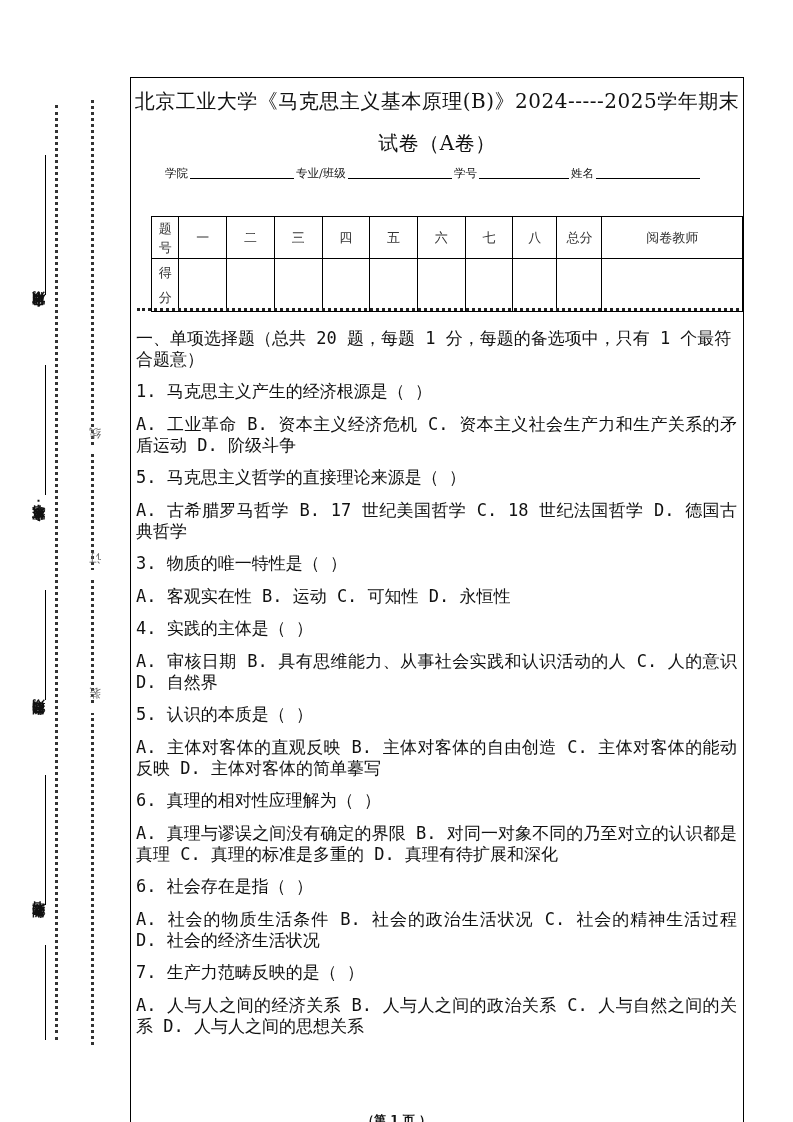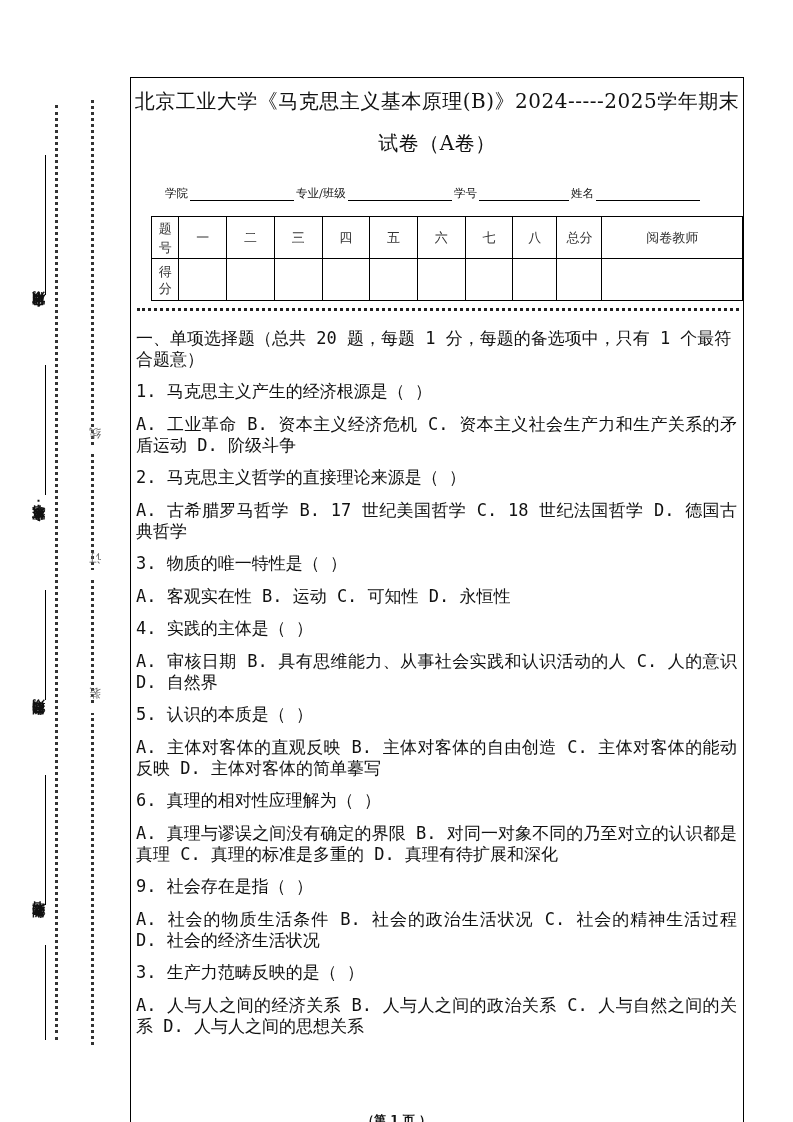--- a/index.html
+++ b/index.html
@@ -11,21 +11,21 @@
   .vlabel { position:absolute; writing-mode:vertical-rl; transform:rotate(180deg);
             font-family:"DejaVu Sans","Liberation Sans",sans-serif; font-weight:bold;
             font-size:13px; letter-spacing:1px; white-space:nowrap; }
   .vbind { position:absolute; writing-mode:vertical-rl; transform:rotate(180deg);
            font-size:12px; color:#666; background:#fff; padding:4px 0; }
   .box { position:absolute; left:130px; top:77px; width:614px; height:1088px;
          border:1.5px solid #000; box-sizing:border-box; }
   .title { position:absolute; left:0; right:0; text-align:center; font-size:20px; letter-spacing:0.5px; }
   .t1 { top:10px; }
   .t2 { top:52px; }
-  .info { position:absolute; top:108px; left:34px; font-size:11.5px; display:flex; align-items:flex-end; }
+  .info { position:absolute; top:88px; left:34px; font-size:11.5px; display:flex; }
   .info .blank { display:inline-block; border-bottom:1px solid #000; height:12px; margin:0 2px; }
   table.score { position:absolute; left:20px; top:138px; border-collapse:collapse; font-size:13px; }
   table.score td { border:1px solid #000; text-align:center; color:#333; }
   .dots-sep { position:absolute; left:6px; right:4px; top:230px; border-top:3px dotted #222; }
   .content { position:absolute; left:5px; right:6px; top:250px;
              font-family:"DejaVu Sans Mono","Liberation Mono",monospace; font-size:17px; line-height:21px; }
   .content p { margin:0; }
   .sec { margin-bottom:11px !important; }
   .q { margin-bottom:12px !important; }
   .opt { margin-bottom:11px !important; text-align:justify; }
@@ -79,21 +79,21 @@
       <td style="width:49px;">三</td>
       <td style="width:49px;">四</td>
       <td style="width:49px;">五</td>
       <td style="width:49px;">六</td>
       <td style="width:49px;">七</td>
       <td style="width:45px;">八</td>
       <td style="width:46px;">总分</td>
       <td style="width:93px; padding:0 28px; line-height:19px;text-align:center;">阅卷教师</td>
     </tr>
     <tr style="height:42px;">
-      <td style="line-height:17px;">得分</td>
+      <td style="line-height:25px;">得分</td>
       <td></td>
       <td></td>
       <td></td>
       <td></td>
       <td></td>
       <td></td>
       <td></td>
       <td></td>
       <td></td>
       <td></td>
@@ -102,37 +102,37 @@
     </table>
 
   <div class="dots-sep"></div>
 
   <div class="content">
     <p class="sec">一、单项选择题（总共 20 题，每题 1 分，每题的备选项中，只有 1 个最符合题意）</p>
 
     <p class="q">1. 马克思主义产生的经济根源是（  ）</p>
     <p class="opt">A. 工业革命  B. 资本主义经济危机  C. 资本主义社会生产力和生产关系的矛盾运动  D. 阶级斗争</p>
 
-    <p class="q">2. 马克思主义哲学的直接理论来源是（  ）</p>
+    <p class="q">5. 马克思主义哲学的直接理论来源是（  ）</p>
     <p class="opt">A. 古希腊罗马哲学  B. 17 世纪美国哲学  C. 18 世纪法国哲学  D. 德国古典哲学</p>
 
     <p class="q">3. 物质的唯一特性是（  ）</p>
     <p class="opt">A. 客观实在性  B. 运动  C. 可知性  D. 永恒性</p>
 
     <p class="q">4. 实践的主体是（  ）</p>
     <p class="opt">A. 审核日期  B. 具有思维能力、从事社会实践和认识活动的人  C. 人的意识  D. 自然界</p>
 
     <p class="q">5. 认识的本质是（  ）</p>
     <p class="opt">A. 主体对客体的直观反映  B. 主体对客体的自由创造  C. 主体对客体的能动反映  D. 主体对客体的简单摹写</p>
 
     <p class="q">6. 真理的相对性应理解为（  ）</p>
     <p class="opt">A. 真理与谬误之间没有确定的界限  B. 对同一对象不同的乃至对立的认识都是真理  C. 真理的标准是多重的  D. 真理有待扩展和深化</p>
 
-    <p class="q">9. 社会存在是指（  ）</p>
+    <p class="q">6. 社会存在是指（  ）</p>
     <p class="opt">A. 社会的物质生活条件  B. 社会的政治生活状况  C. 社会的精神生活过程  D. 社会的经济生活状况</p>
 
-    <p class="q">3. 生产力范畴反映的是（  ）</p>
+    <p class="q">7. 生产力范畴反映的是（  ）</p>
     <p class="opt">A. 人与人之间的经济关系  B. 人与人之间的政治关系  C. 人与自然之间的关系  D. 人与人之间的思想关系</p>
 
   </div>
 </div>
 
 <div class="footer">（第 1 页 ）</div>
 
 </body></html>

